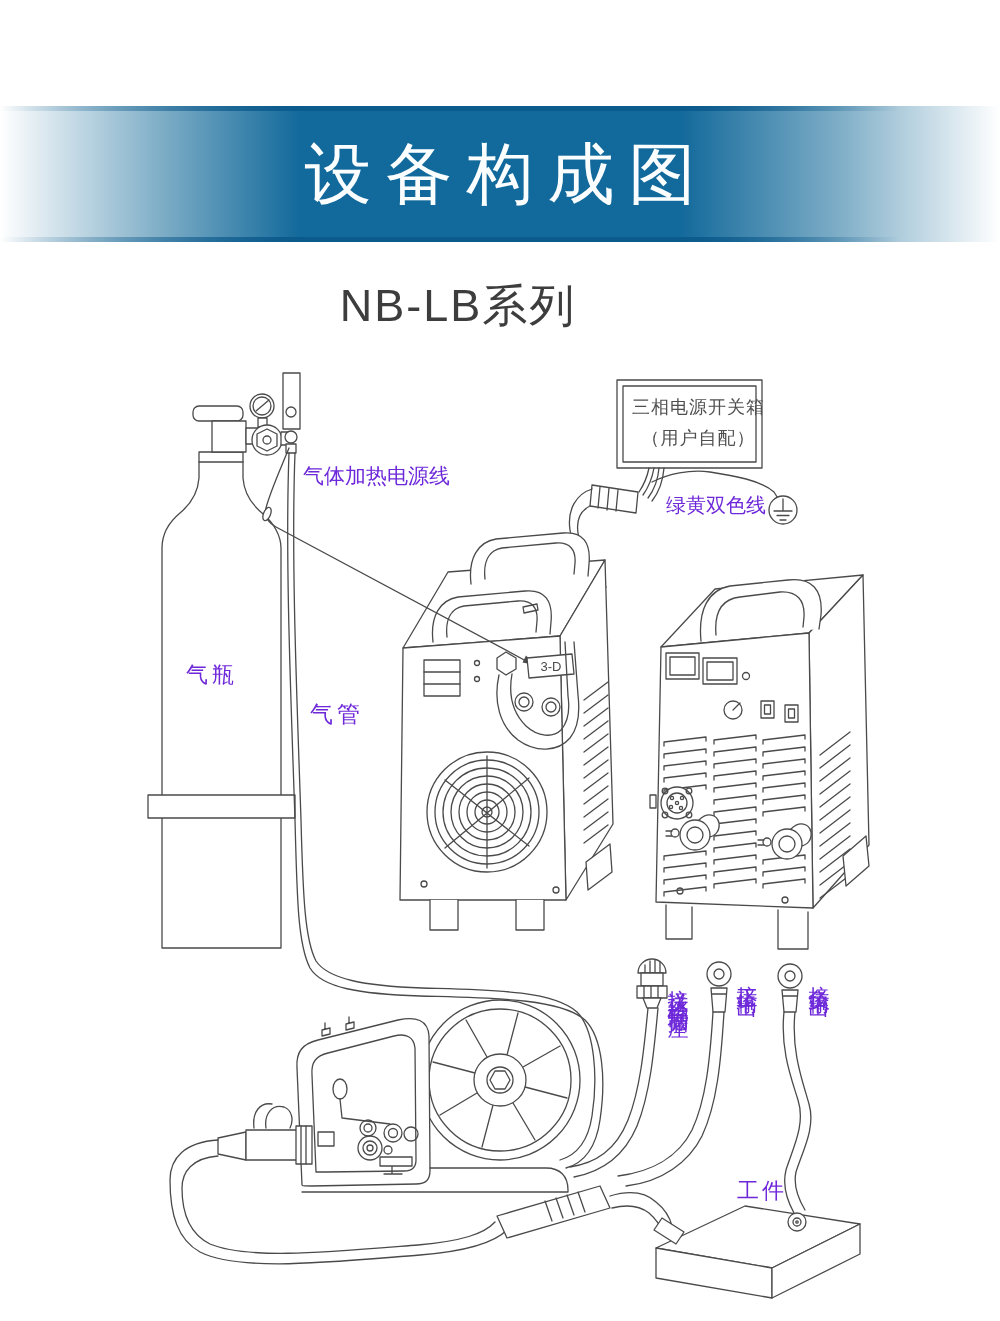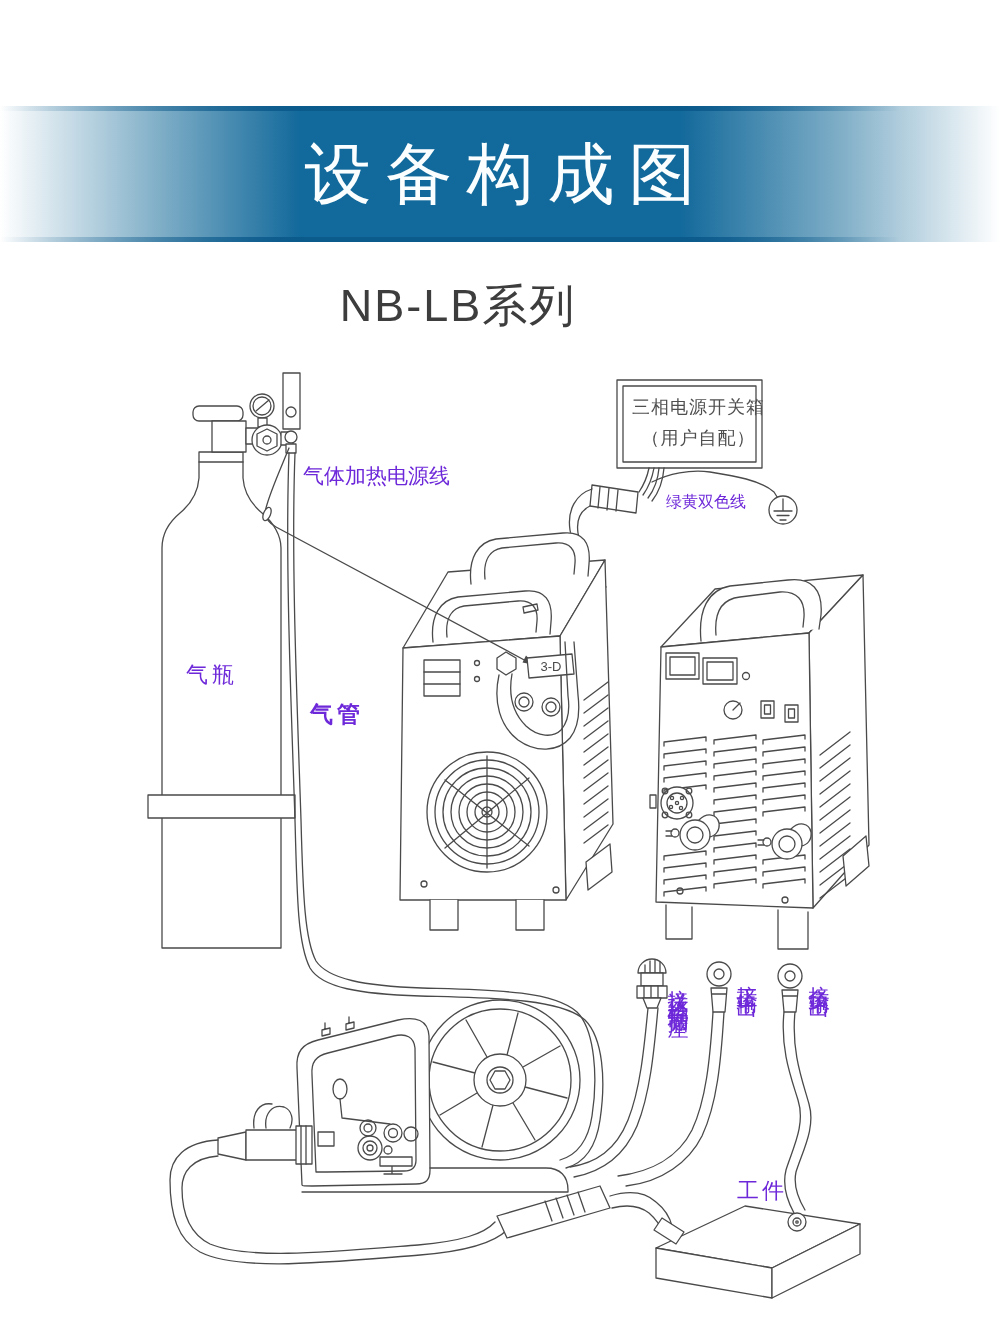--- a/index.html
+++ b/index.html
@@ -362,25 +362,25 @@
     </g>
   </svg>
 
   <div class="lbl" style="left:303px;top:462px;font-size:21px;">气体加热电源线</div>
 
   <div class="switchbox-text">
     <div>三相电源开关箱</div>
     <div>（用户自配）</div>
   </div>
 
-  <div class="lbl" style="left:666px;top:492px;font-size:16px;">绿黄双色线</div>
+  <div class="lbl" style="left:666px;top:492px;font-size:20px;">绿黄双色线</div>
 
   <div class="lbl" style="left:186px;top:660px;font-size:22px;letter-spacing:4px;">气瓶</div>
 
-  <div class="lbl" style="left:310px;top:699px;font-size:23px;letter-spacing:4px;font-weight:bold;">气管</div>
+  <div class="lbl" style="left:310px;top:699px;font-size:23px;letter-spacing:4px;">气管</div>
 
   <div class="lbl v" style="left:664px;top:972px;font-size:21px;">接送丝机控制插座</div>
 
   <div class="lbl v" style="left:733px;top:968px;font-size:21px;">接正输出</div>
 
   <div class="lbl v" style="left:805px;top:968px;font-size:21px;">接负输出</div>
 
   <div class="lbl" style="left:737px;top:1176px;font-size:22px;letter-spacing:3px;">工件</div>
 </div>
 

